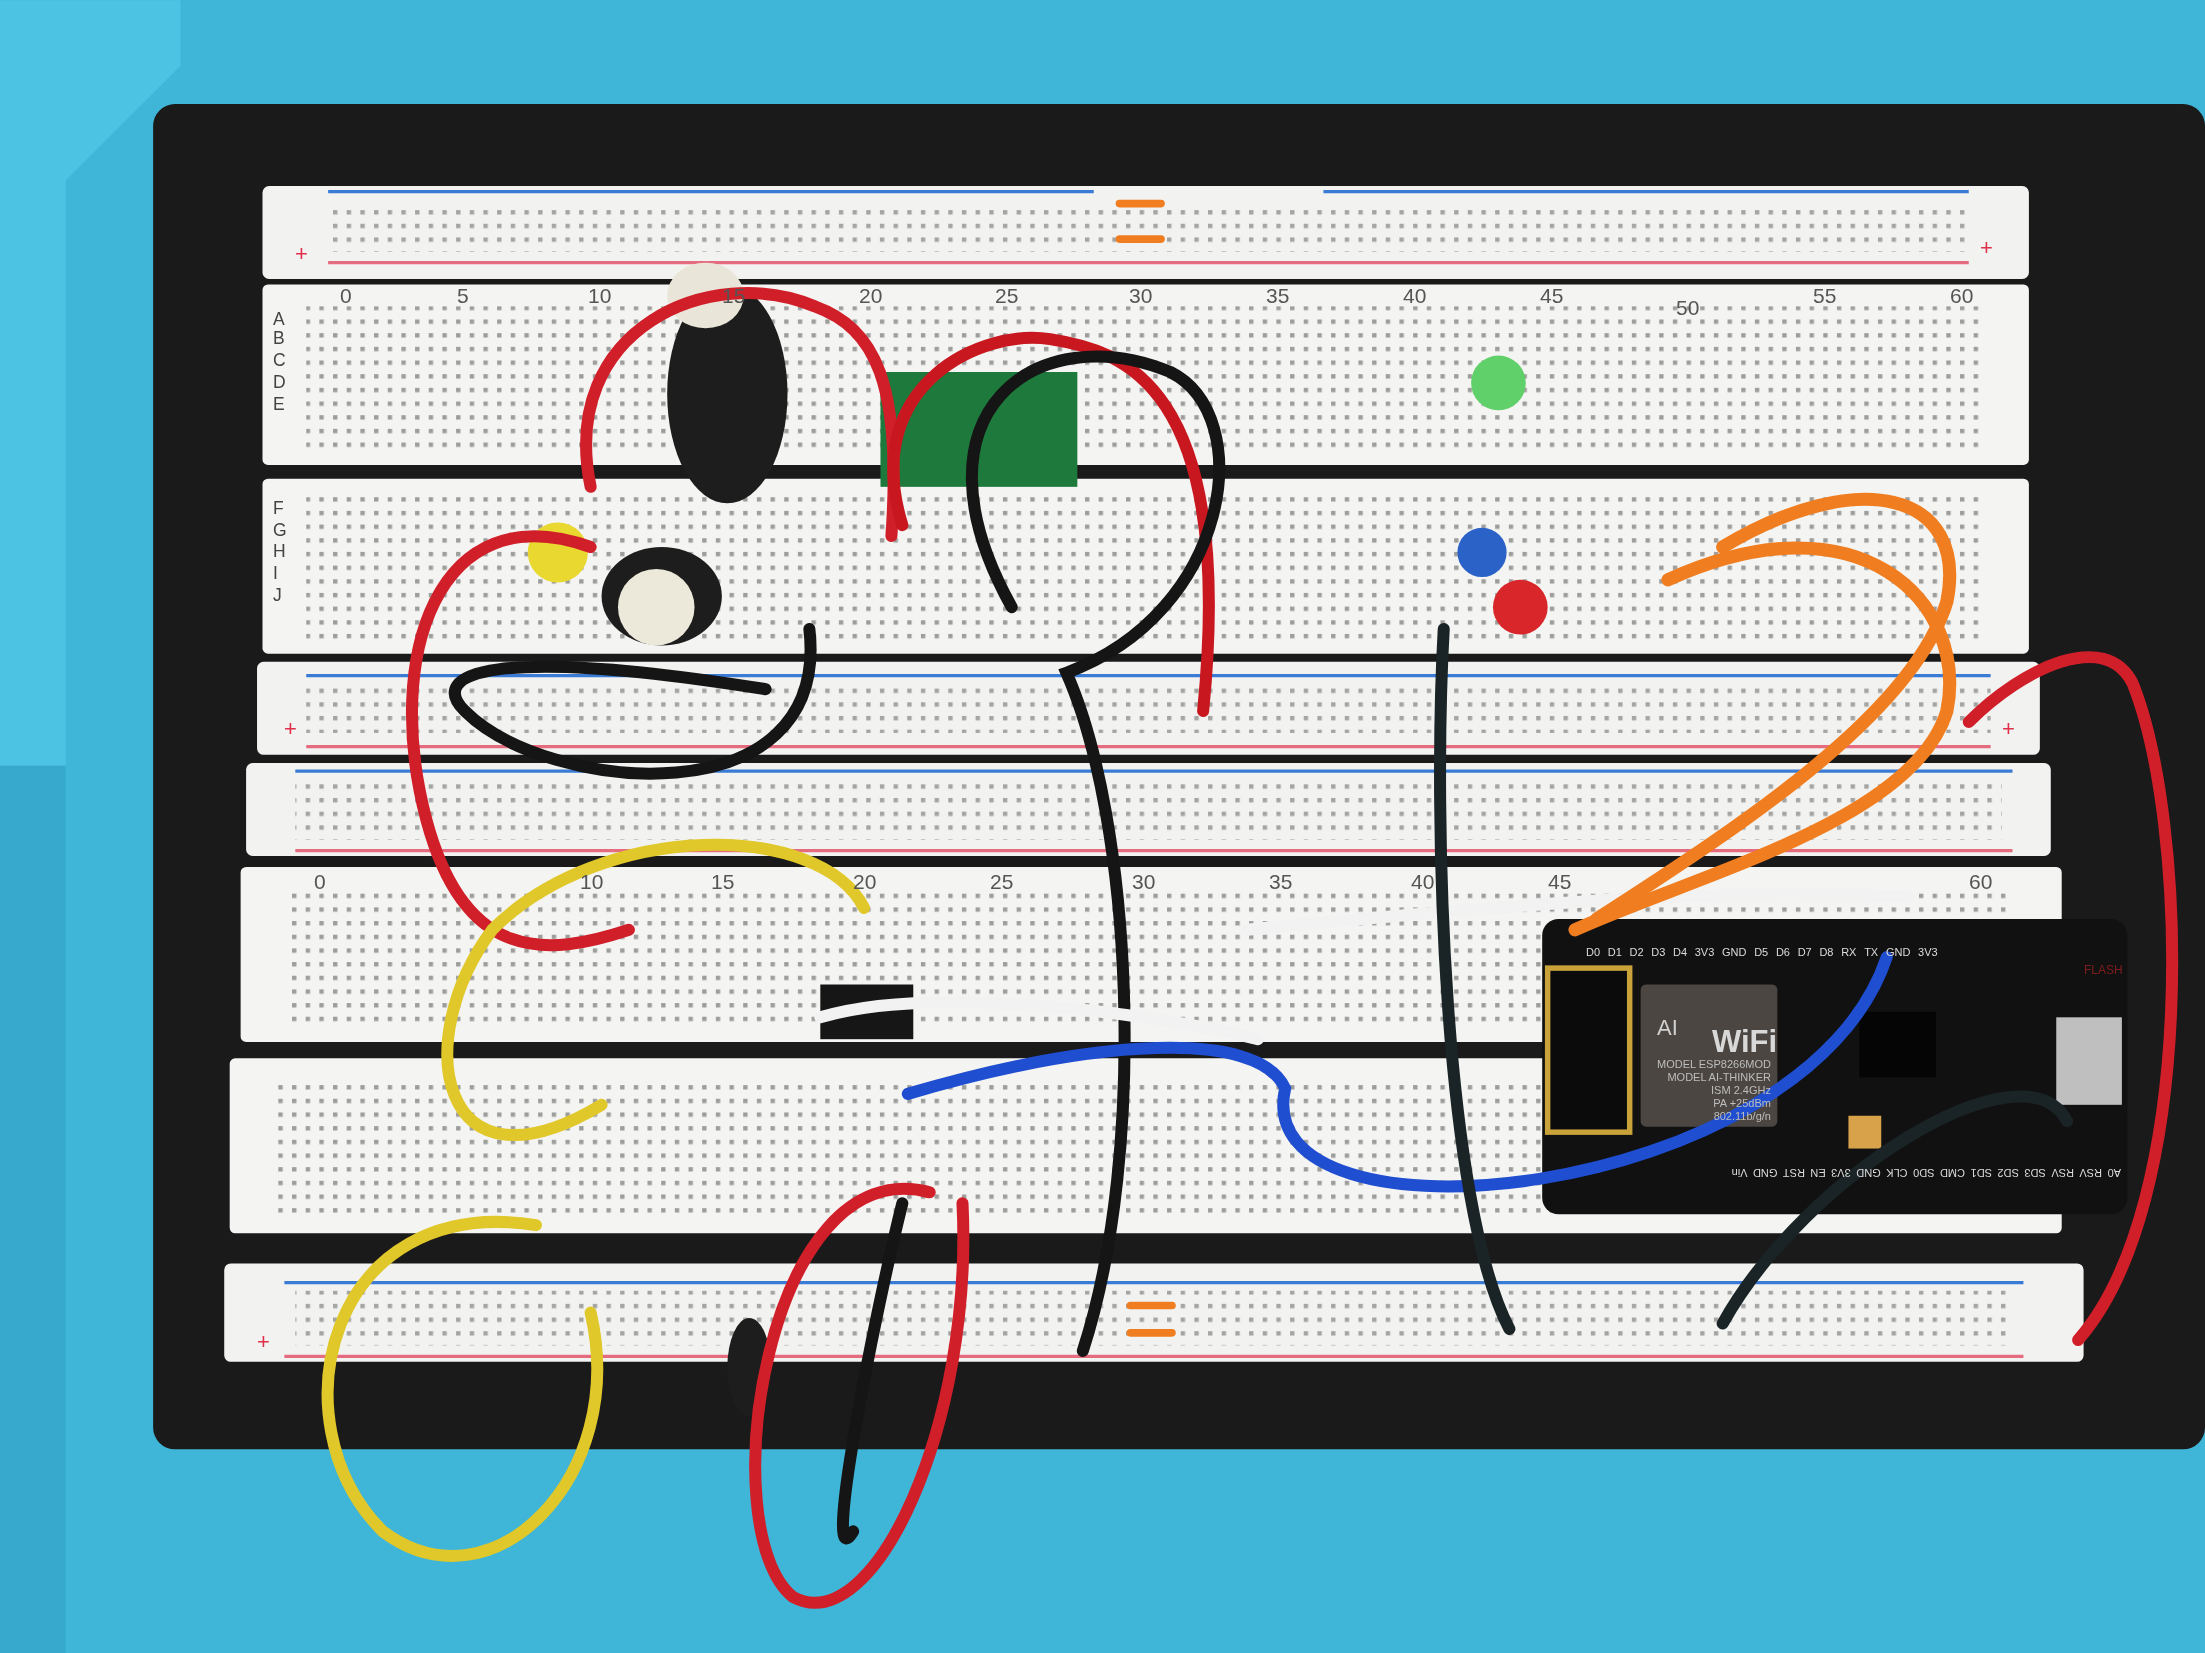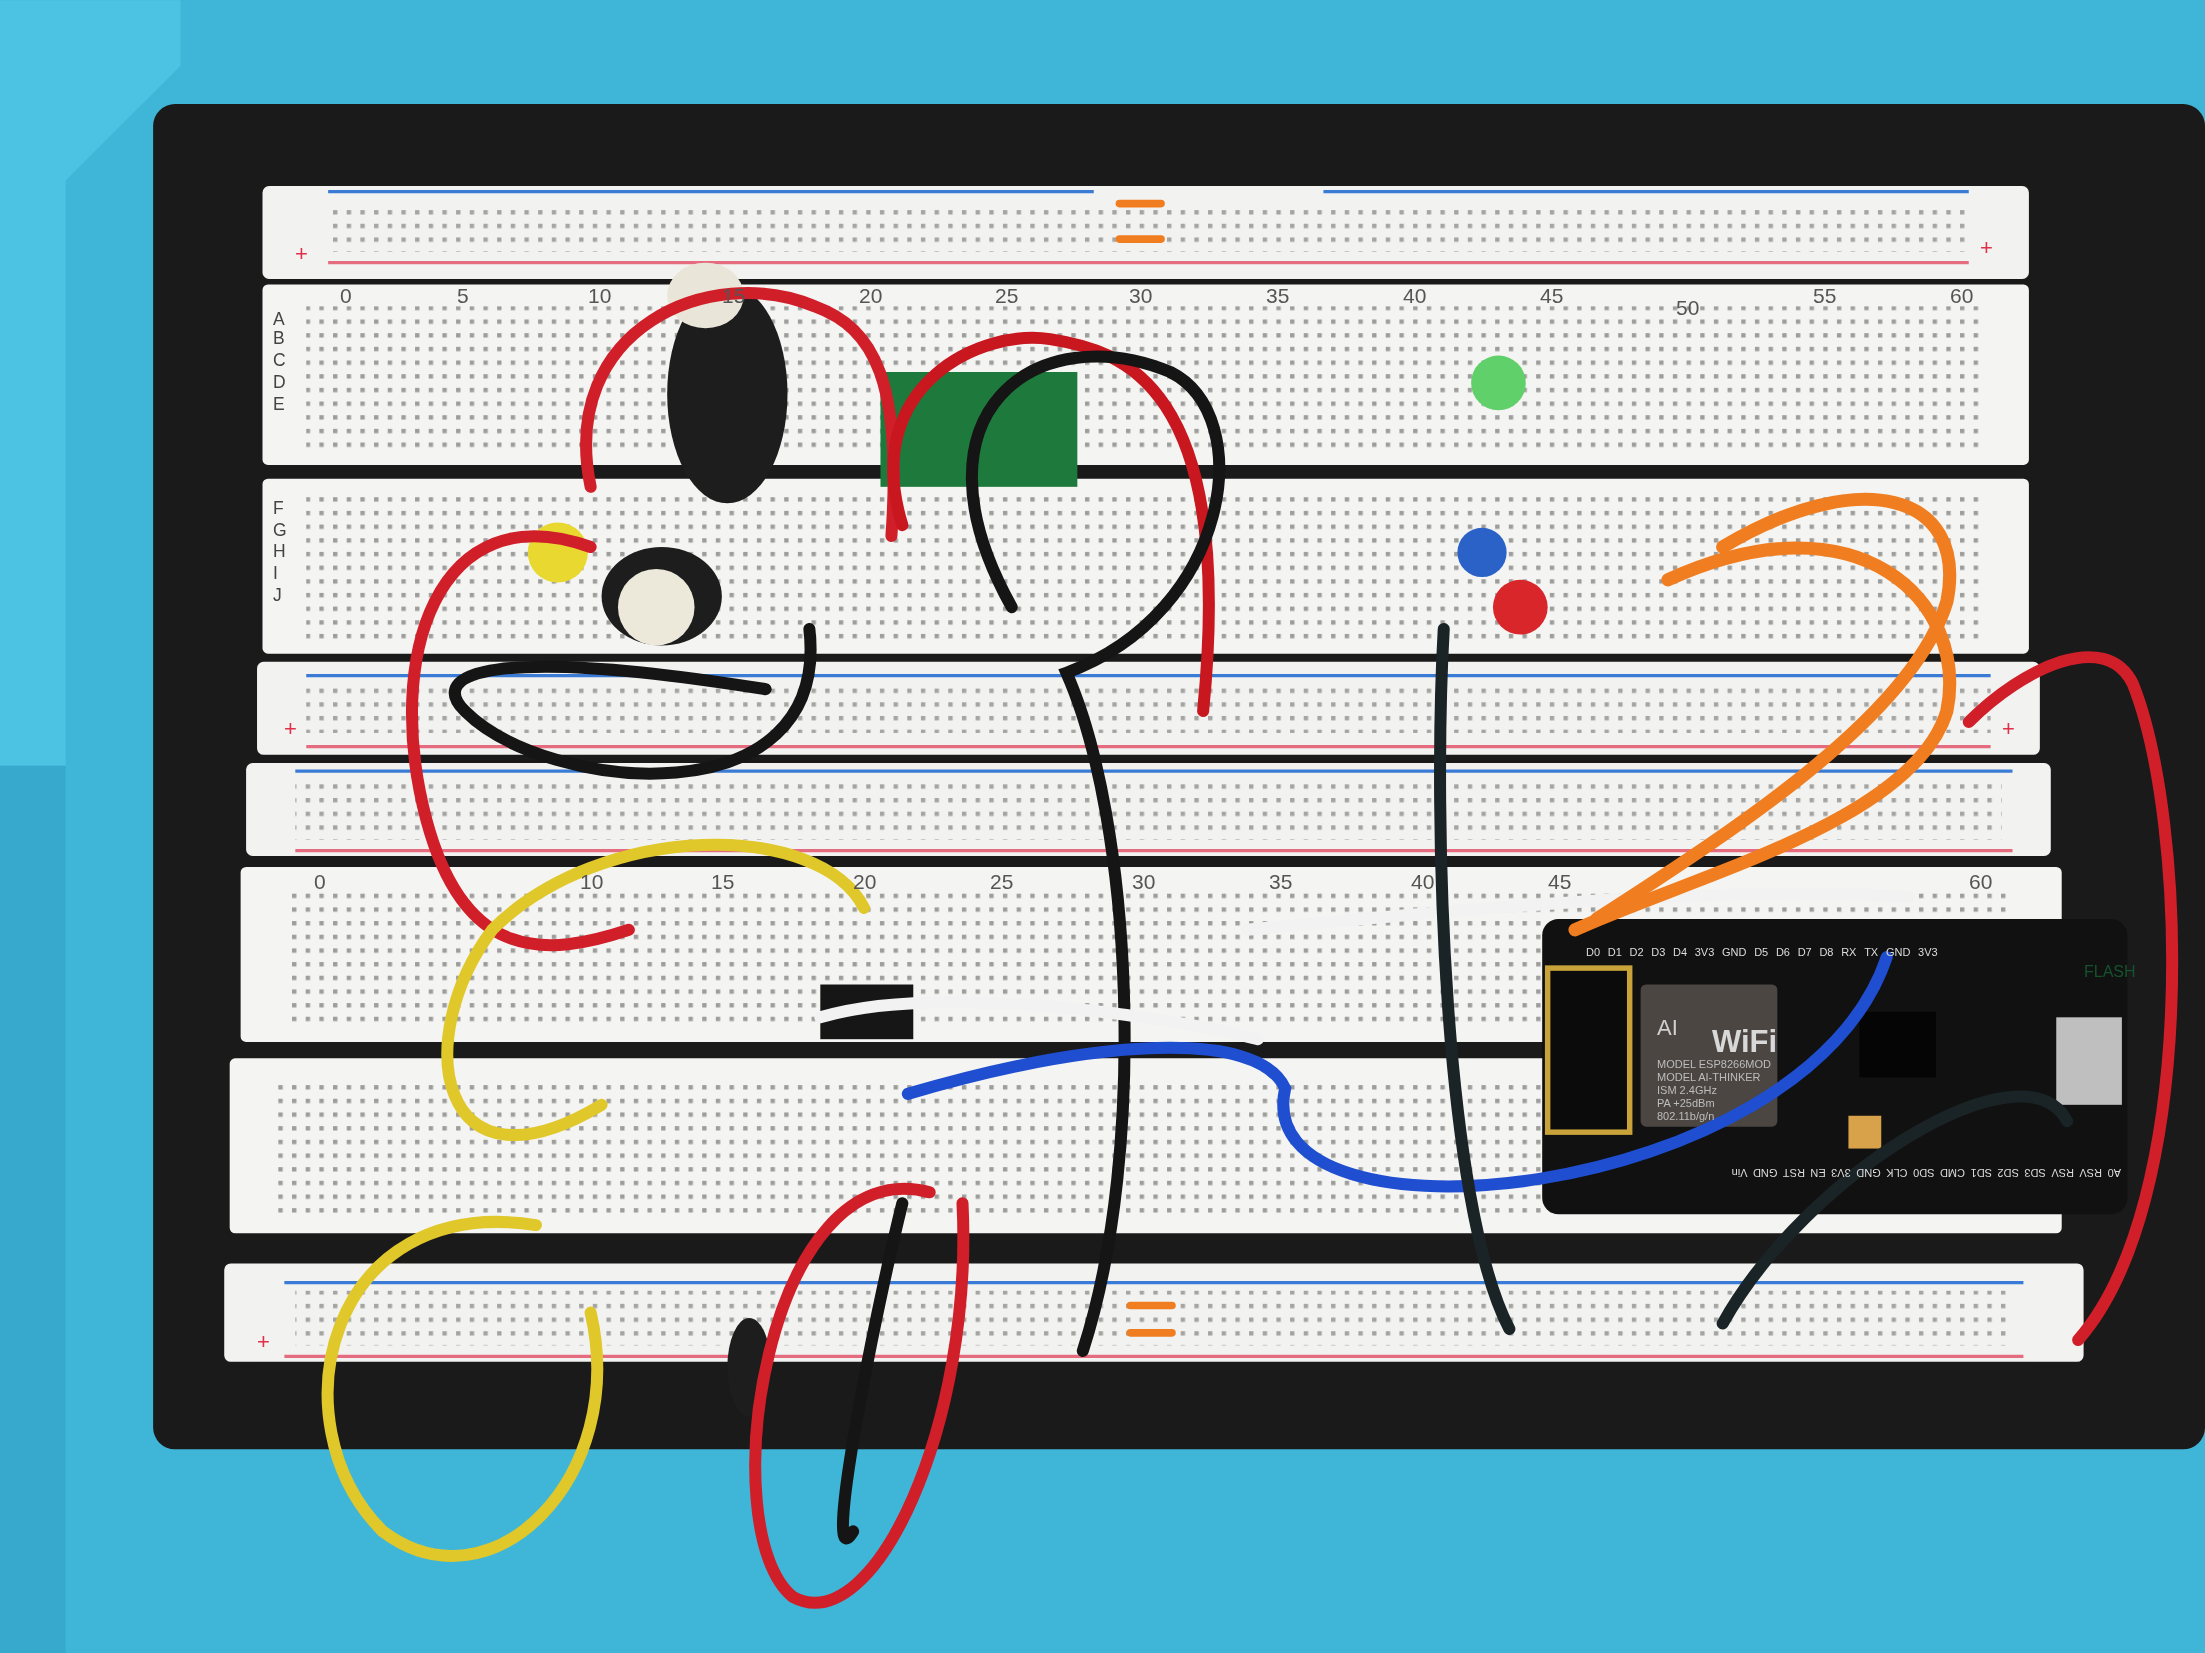--- a/index.html
+++ b/index.html
@@ -149,22 +149,22 @@
 </div>
 
 <span class="lbl" style="left:295px;top:241px;color:#e0304a;">+</span>
 <span class="lbl" style="left:1980px;top:235px;color:#e0304a;">+</span>
 <span class="lbl" style="left:284px;top:716px;color:#e0304a;">+</span>
 <span class="lbl" style="left:2002px;top:716px;color:#e0304a;">+</span>
 <span class="lbl" style="left:257px;top:1329px;color:#e0304a;">+</span>
 
 <span class="lbl" style="left:1712px;top:1012px;font-size:31px;color:#d8d8d8;font-weight:bold;margin-top:12px;">WiFi</span>
 <span class="lbl" style="left:1657px;top:1015px;font-size:22px;color:#cfcfcf;">AI</span>
-<span class="lbl" style="left:2084px;top:963px;font-size:16px;color:#14532d;">FLASH</span>
-<div style="position:absolute;left:1657px;top:1058px;font-size:11px;color:#bdbdbd;line-height:13px;">
+<span class="lbl" style="left:2084px;top:963px;font-size:12px;color:#7f1d1d;">FLASH</span>
+<div style="position:absolute;left:1657px;top:1058px;font-size:11px;color:#bdbdbd;line-height:13px;text-align:right;">
   <div>MODEL  ESP8266MOD</div>
   <div>MODEL  AI-THINKER</div>
   <div>ISM  2.4GHz</div>
   <div>PA  +25dBm</div>
   <div>802.11b/g/n</div>
 </div>
 <div style="position:absolute;left:1586px;top:946px;display:flex;gap:7.7px;font-size:11px;color:#ddd;align-items:center;">
   <span>D0</span>
   <span>D1</span>
   <span>D2</span>

